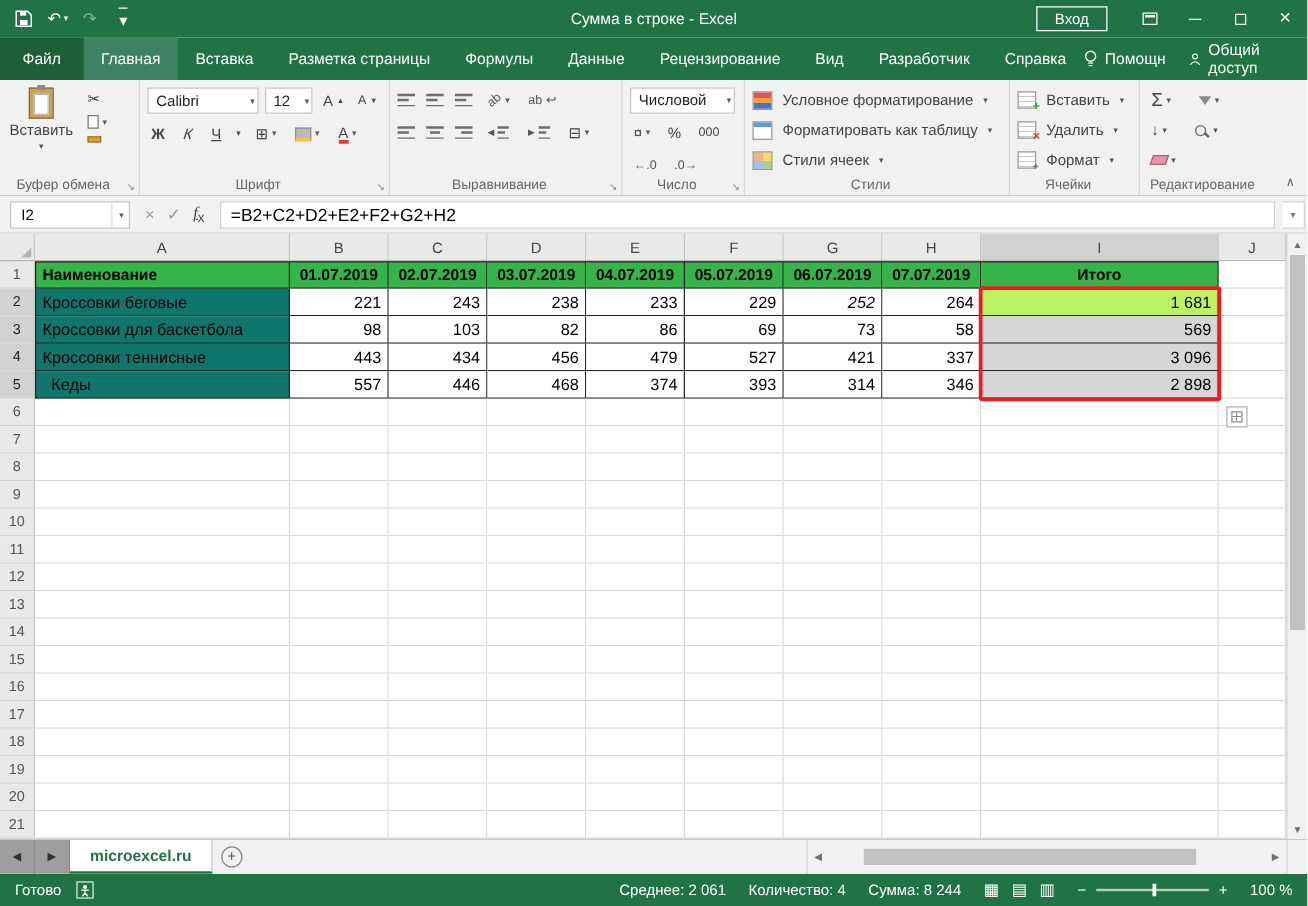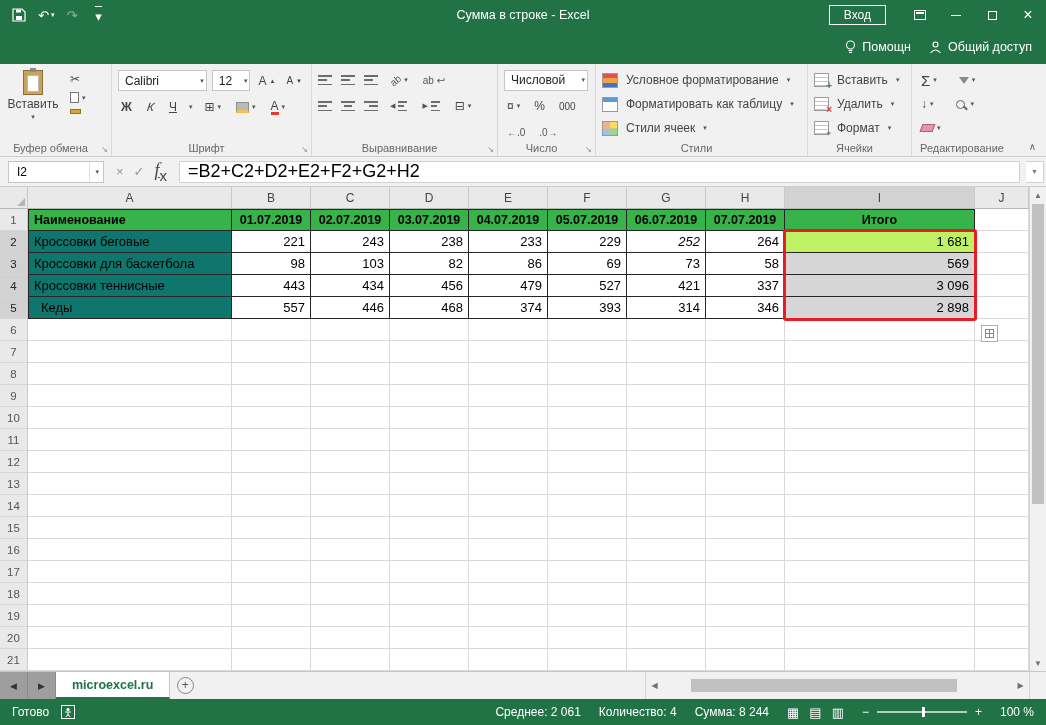--- a/index.html
+++ b/index.html
@@ -68,22 +68,22 @@
   .mag:after { content:""; position:absolute; width:5px; height:1.5px; background:#666; transform:rotate(45deg); right:-4px; bottom:-1px; }
   .eraser { width:13px; height:8px; background:#e891b0; border:1px solid #a66; transform:skewX(-20deg); }
   .collapse { position:absolute; right:10px; bottom:4px; font-size:10px; color:#666; }
   .num2 { font-size:10px; color:#555; }
 
   
   .fbar { height:30px; background:#f2f1f1; border-bottom:1px solid #cfcdcb; display:flex; align-items:center; padding:3px 0 3px 8px; gap:6px; }
   .namebox { width:96px; height:22px; background:#fff; border:1px solid #c8c6c4; display:flex; align-items:center; padding:0 4px 0 8px; font-size:12px; }
   .namebox .caret { margin-left:auto; border-left:1px solid #e1dfdd; padding-left:5px; height:100%; display:flex; align-items:center; }
   .fbtns { display:flex; align-items:center; gap:10px; padding:0 6px; color:#999; font-size:13px; }
-  .fx { color:#444; font-size:18px;text-decoration:underline; } .fx i { font-family:"Liberation Serif","DejaVu Serif",serif; }
-  .finput { flex:1; height:22px; background:#fff; border:1px solid #d4d2d0; display:flex; align-items:center; padding:0 8px; font-size:18px; color:#000; }
+  .fx { color:#444; font-size:13px;text-decoration:underline; } .fx i { font-family:"Liberation Serif","DejaVu Serif",serif; }
+  .finput { flex:1; height:22px; background:#fff; border:1px solid #d4d2d0; display:flex; align-items:center; padding:0 8px; font-size:14px; color:#000; }
   .fdd { width:18px; height:22px; display:flex; align-items:center; justify-content:center; color:#777; font-size:8px; background:#fff; border:1px solid #d4d2d0; border-left:none; margin-right:2px; }
 
   
   .sheet { position:relative; height:484px; background:#fff; }
   .ghrow { display:flex; height:22px; background:#e9e9e9; }
   .gh { border-right:1px solid #c9c9c9; border-bottom:1px solid #b7b7b7; display:flex; align-items:center; justify-content:center; font-size:12px; color:#444; background:#e9e9e9; }
   .gh.sel { background:#d2d2d2; }
   .gh.corner { position:relative; }
   .gh.corner:after { content:""; position:absolute; right:2px; bottom:2px; border-left:8px solid transparent; border-bottom:8px solid #b5b5b5; }
   .grow { display:flex; height:22px; }
@@ -164,20 +164,32 @@
     <div class="winbtn">
         <span class="maxicon"></span>
       </div>
     <div class="winbtn">
         <span style="font-size:16px;">×</span>
       </div>
   </div>
 </div>
 
 <div class="tabrow">
+  <div style="display:flex;align-items:stretch;">
+      <div class="rtab file">Файл</div>
+      <div class="rtab active">Главная</div>
+      <div class="rtab">Вставка</div>
+      <div class="rtab">Разметка страницы</div>
+      <div class="rtab">Формулы</div>
+      <div class="rtab">Данные</div>
+      <div class="rtab">Рецензирование</div>
+      <div class="rtab">Вид</div>
+      <div class="rtab">Разработчик</div>
+      <div class="rtab">Справка</div>
+    </div>
   <div class="tab-extras">
     <span class="x">
       <svg width="11" height="14" viewBox="0 0 11 14">
         <circle cx="5.5" cy="5" r="4" fill="none" stroke="#fff" stroke-width="1.1"></circle>
         <line x1="3.5" y1="10.5" x2="7.5" y2="10.5" stroke="#fff" stroke-width="1.1"></line>
         <line x1="4" y1="12.5" x2="7" y2="12.5" stroke="#fff" stroke-width="1.1"></line>
       </svg>
       <span>Помощн</span>
     </span>
     <span class="x">

